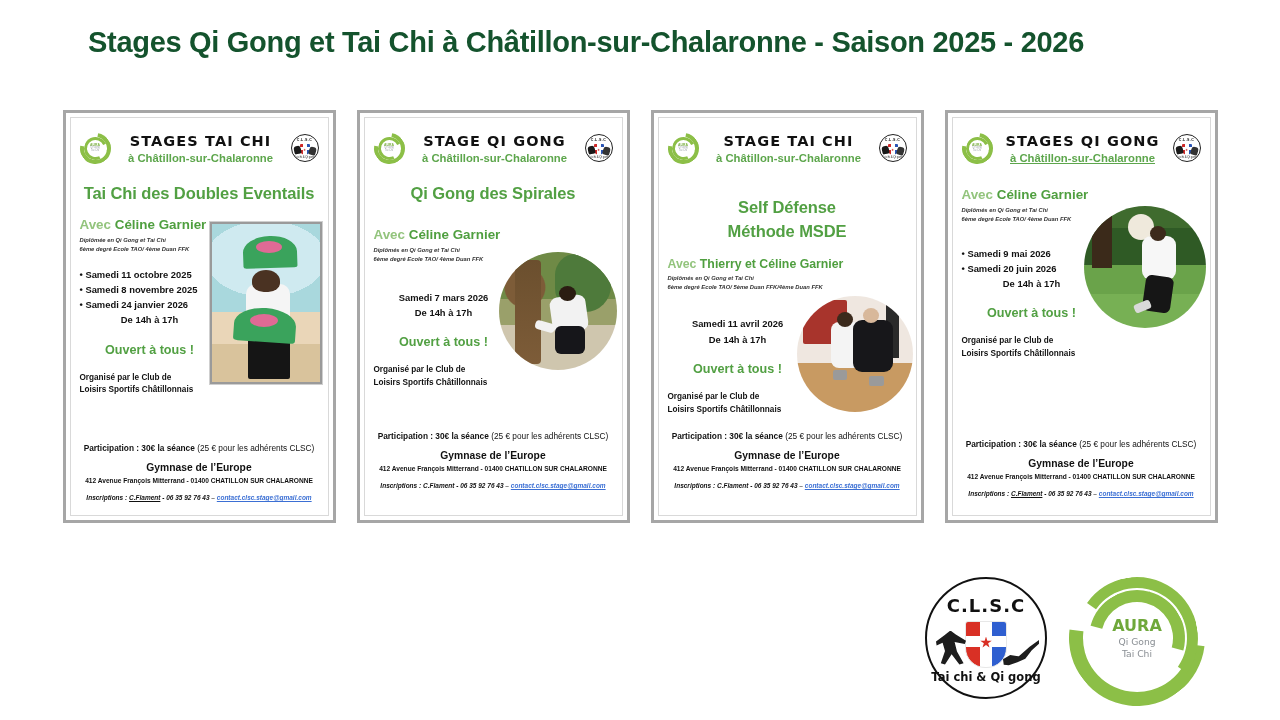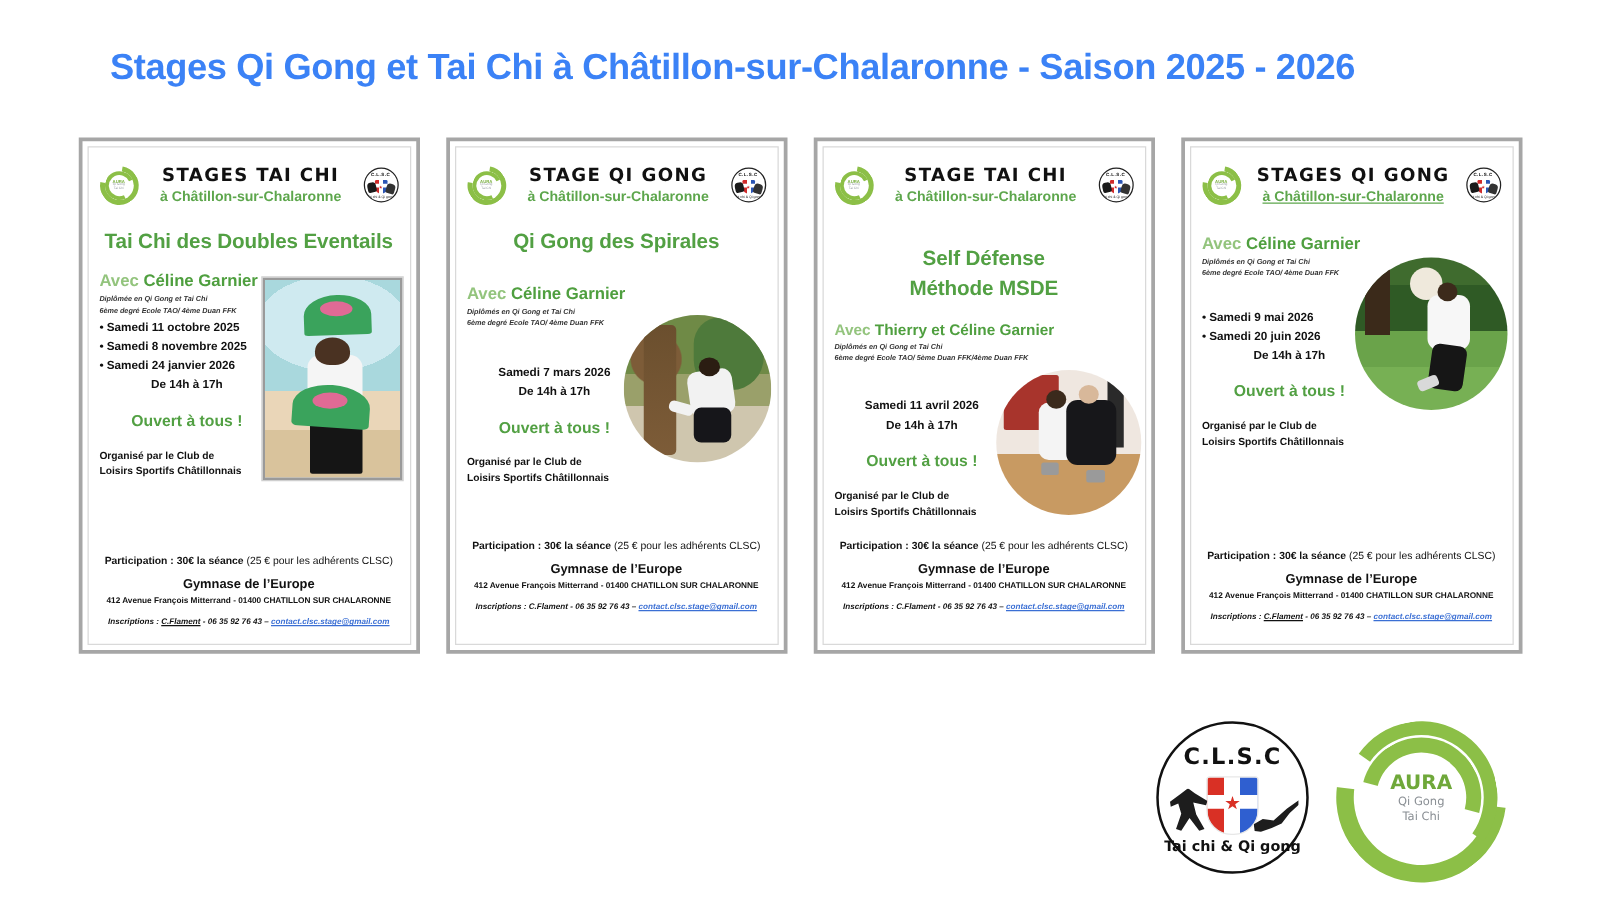--- a/index.html
+++ b/index.html
@@ -7,25 +7,25 @@
     width: 1280px; height: 720px;
     background: #ffffff;
     font-family: "Liberation Sans", sans-serif;
     overflow: hidden;
     position: relative;
   }
 
   
   .page-title {
     position: absolute;
-    top: 38px; left: 0; width: 1172px;
+    top: 26px; left: 0; width: 1172px;
     text-align: center;
     font-size: 29px;
     font-weight: bold;
-    color: #3b82f6;
+    color: #14532d;
     letter-spacing: -0.3px;
     font-family: "Liberation Sans", sans-serif;
   }
 
   
   .posters {
     position: absolute;
     top: 110px; left: 0; width: 1280px;
     display: flex;
     justify-content: center;
@@ -179,20 +179,21 @@
     color: #333;
     line-height: 1.55;
     margin-top: 3px;
   }
 
   .dates {
     font-size: 9.4px;
     font-weight: bold;
     color: #111;
     line-height: 1.62;
+    margin-top: 13px;
   }
   .dates .ctr { text-align: center; }
 
   .ouvert {
     font-size: 12.6px;
     font-weight: bold;
     color: #52a043;
     margin-top: 15px;
   }
   .ouvert.left-block { text-align: center; width: 140px; }

